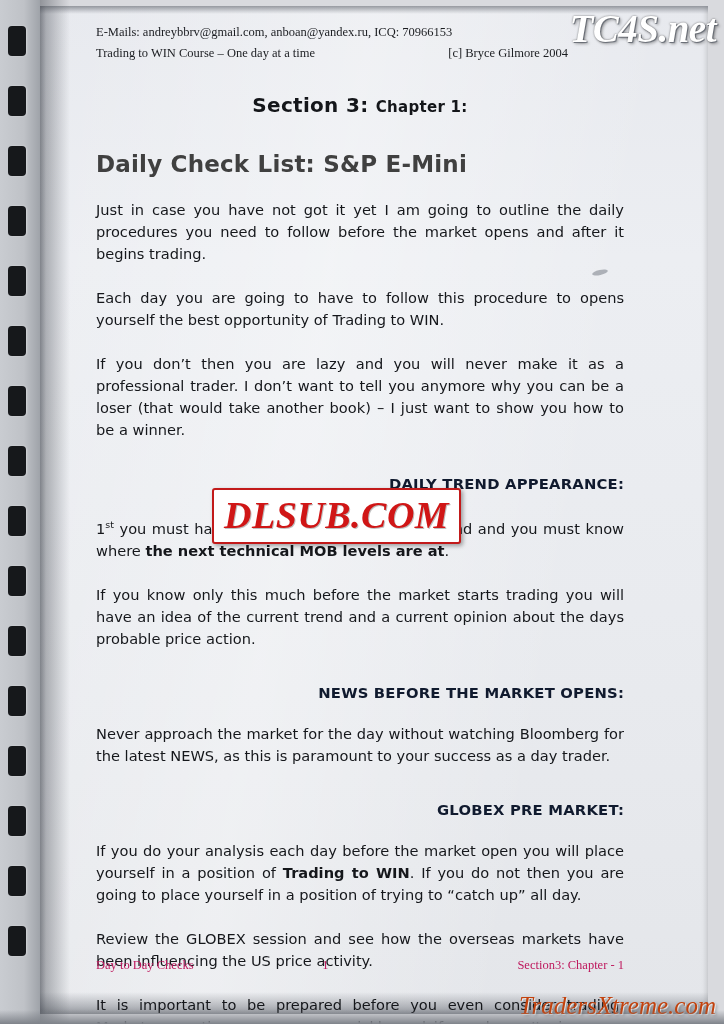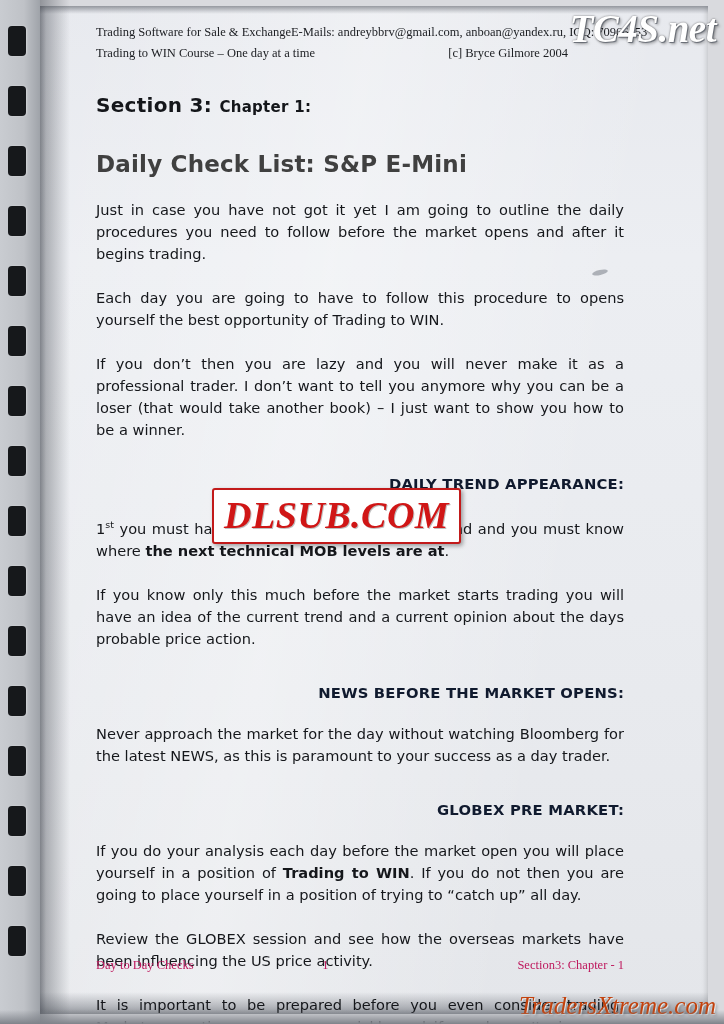--- a/index.html
+++ b/index.html
@@ -95,20 +95,21 @@
   .hdr-left { white-space: nowrap; }
   .hdr-mid { white-space: nowrap; }
   .hdr-right { white-space: nowrap; padding-right: 10px; }
   .hdr-row.second .hdr-right { padding-right: 56px; }
 
   .sec-line {
     margin-top: 30px;
     font-weight: bold;
     font-size: 20px;
     letter-spacing: 0.3px;
+    text-align: center;
   }
   .sec-line .small {
     font-size: 15px;
   }
 
   h1.title {
     margin: 34px 0 0 0;
     font-size: 23px;
     font-weight: bold;
     color: #404040;
@@ -246,21 +247,20 @@
     <div class="hole" style="top:806px"></div>
     <div class="hole" style="top:866px"></div>
     <div class="hole" style="top:926px"></div>
   </div>
   <div class="scan-shadow"></div>
 
   <div class="content">
 
     <div class="hdr">
       <div class="hdr-row first">
-        <span class="hdr-left">Trading Software for Sale &amp; Exchange</span>
         <span class="hdr-mid">E-Mails: andreybbrv@gmail.com, anboan@yandex.ru, ICQ: 70966153</span>
       </div>
       <div class="hdr-row second">
         <span class="hdr-left">Trading to WIN Course – One day at a time</span>
         <span class="hdr-right">[c] Bryce Gilmore 2004</span>
       </div>
     </div>
 
     <div class="sec-line">
       <span>Section  3:</span>

